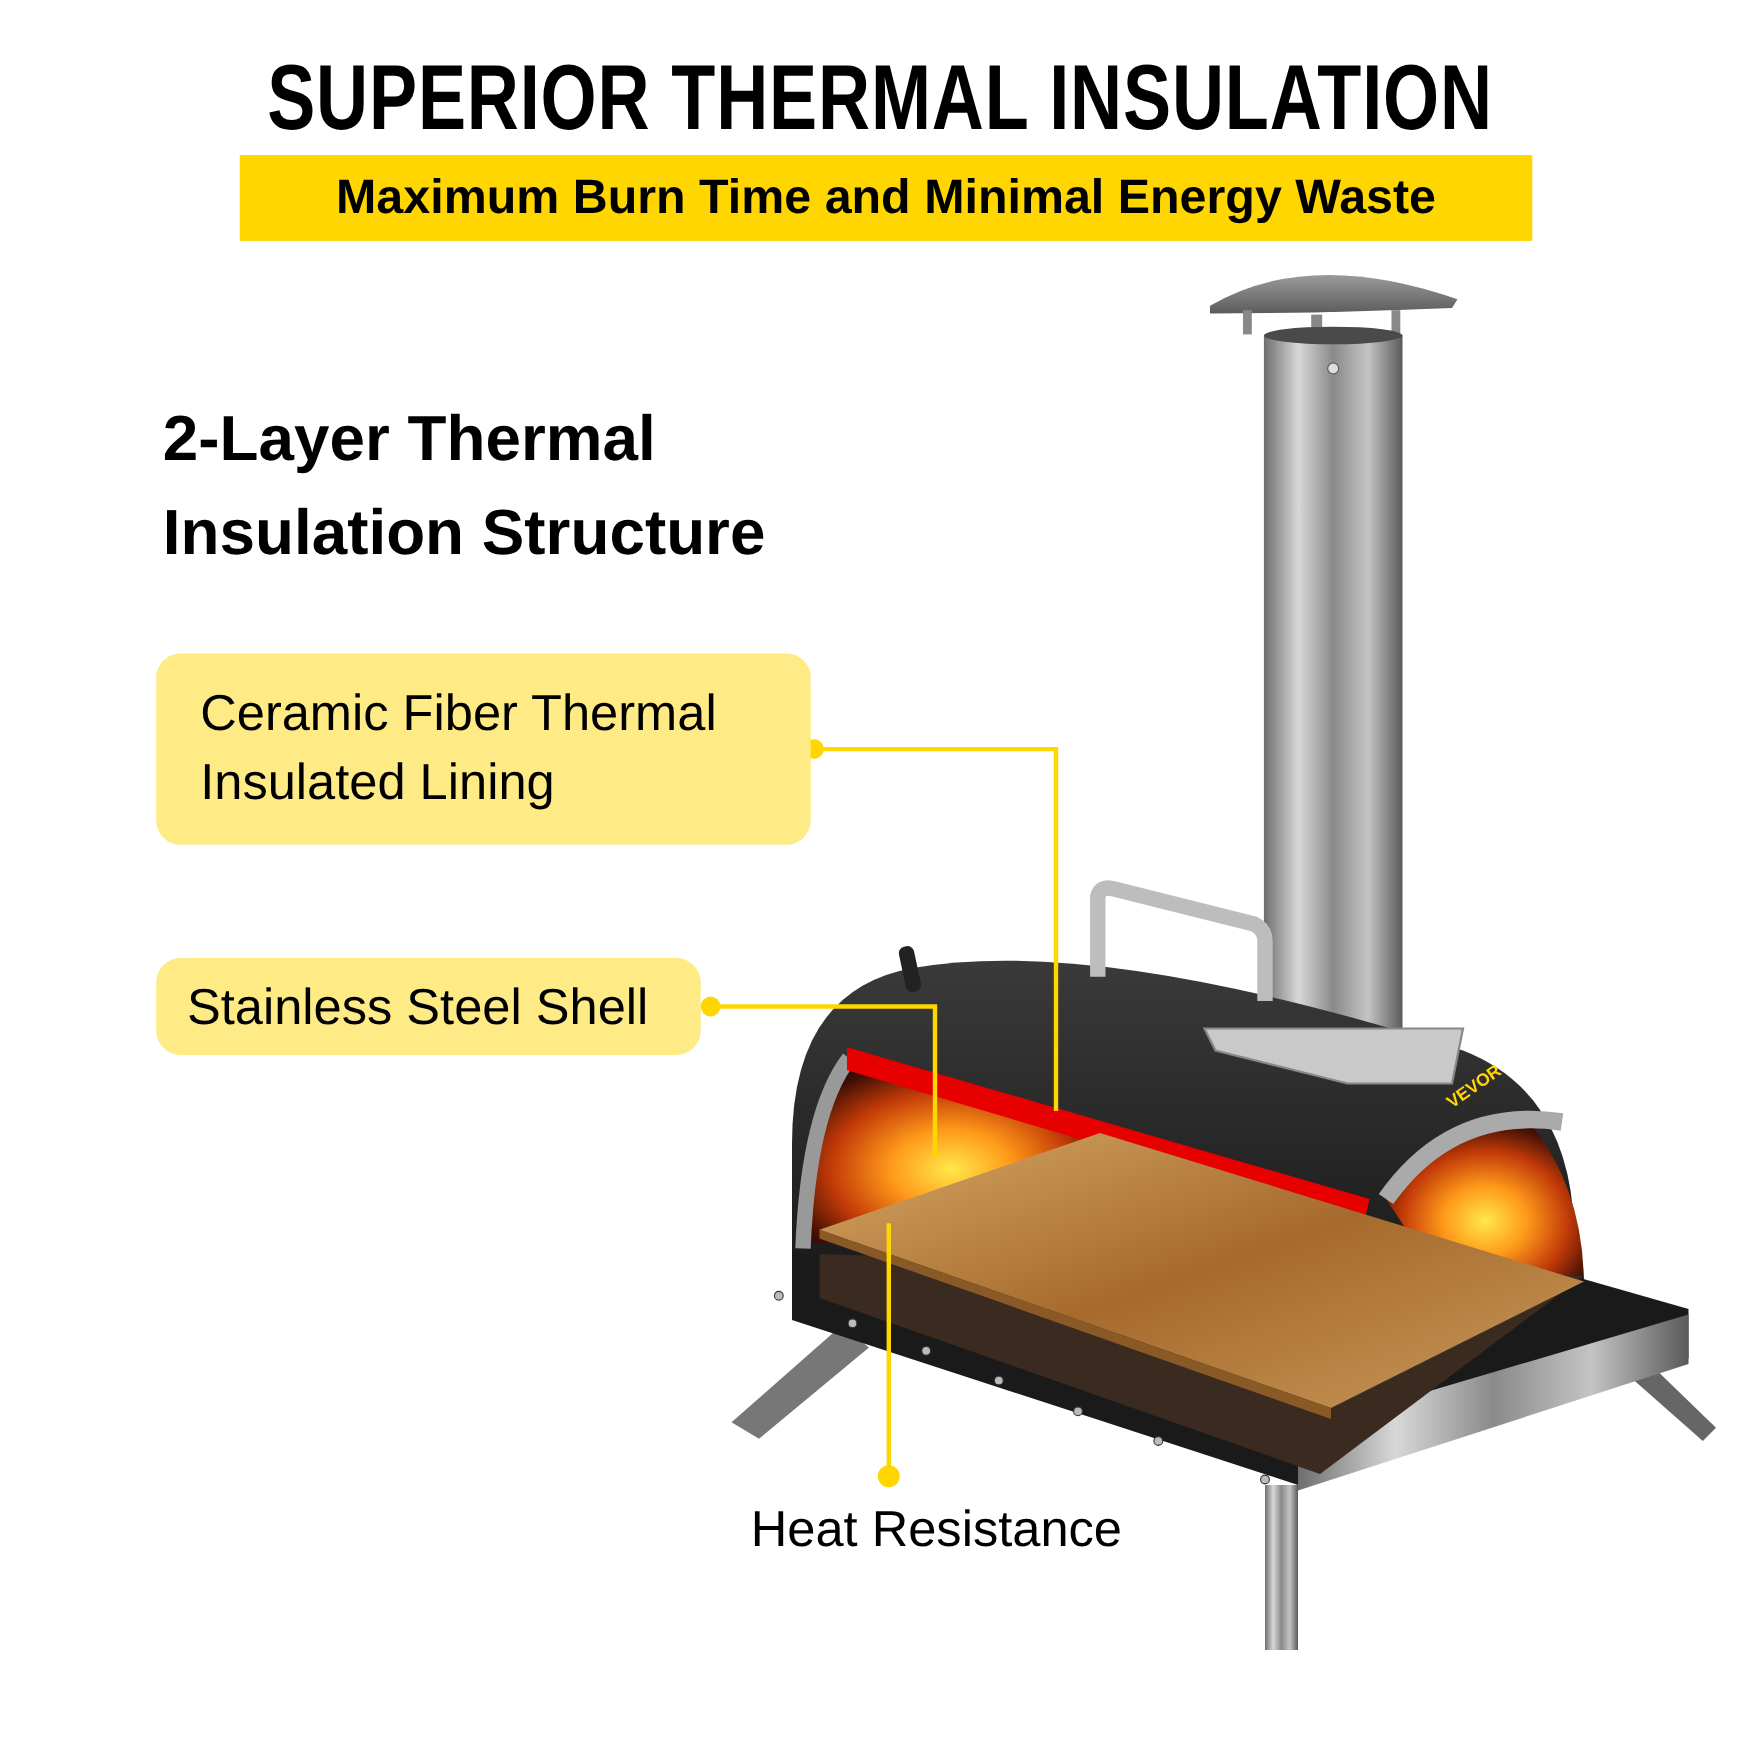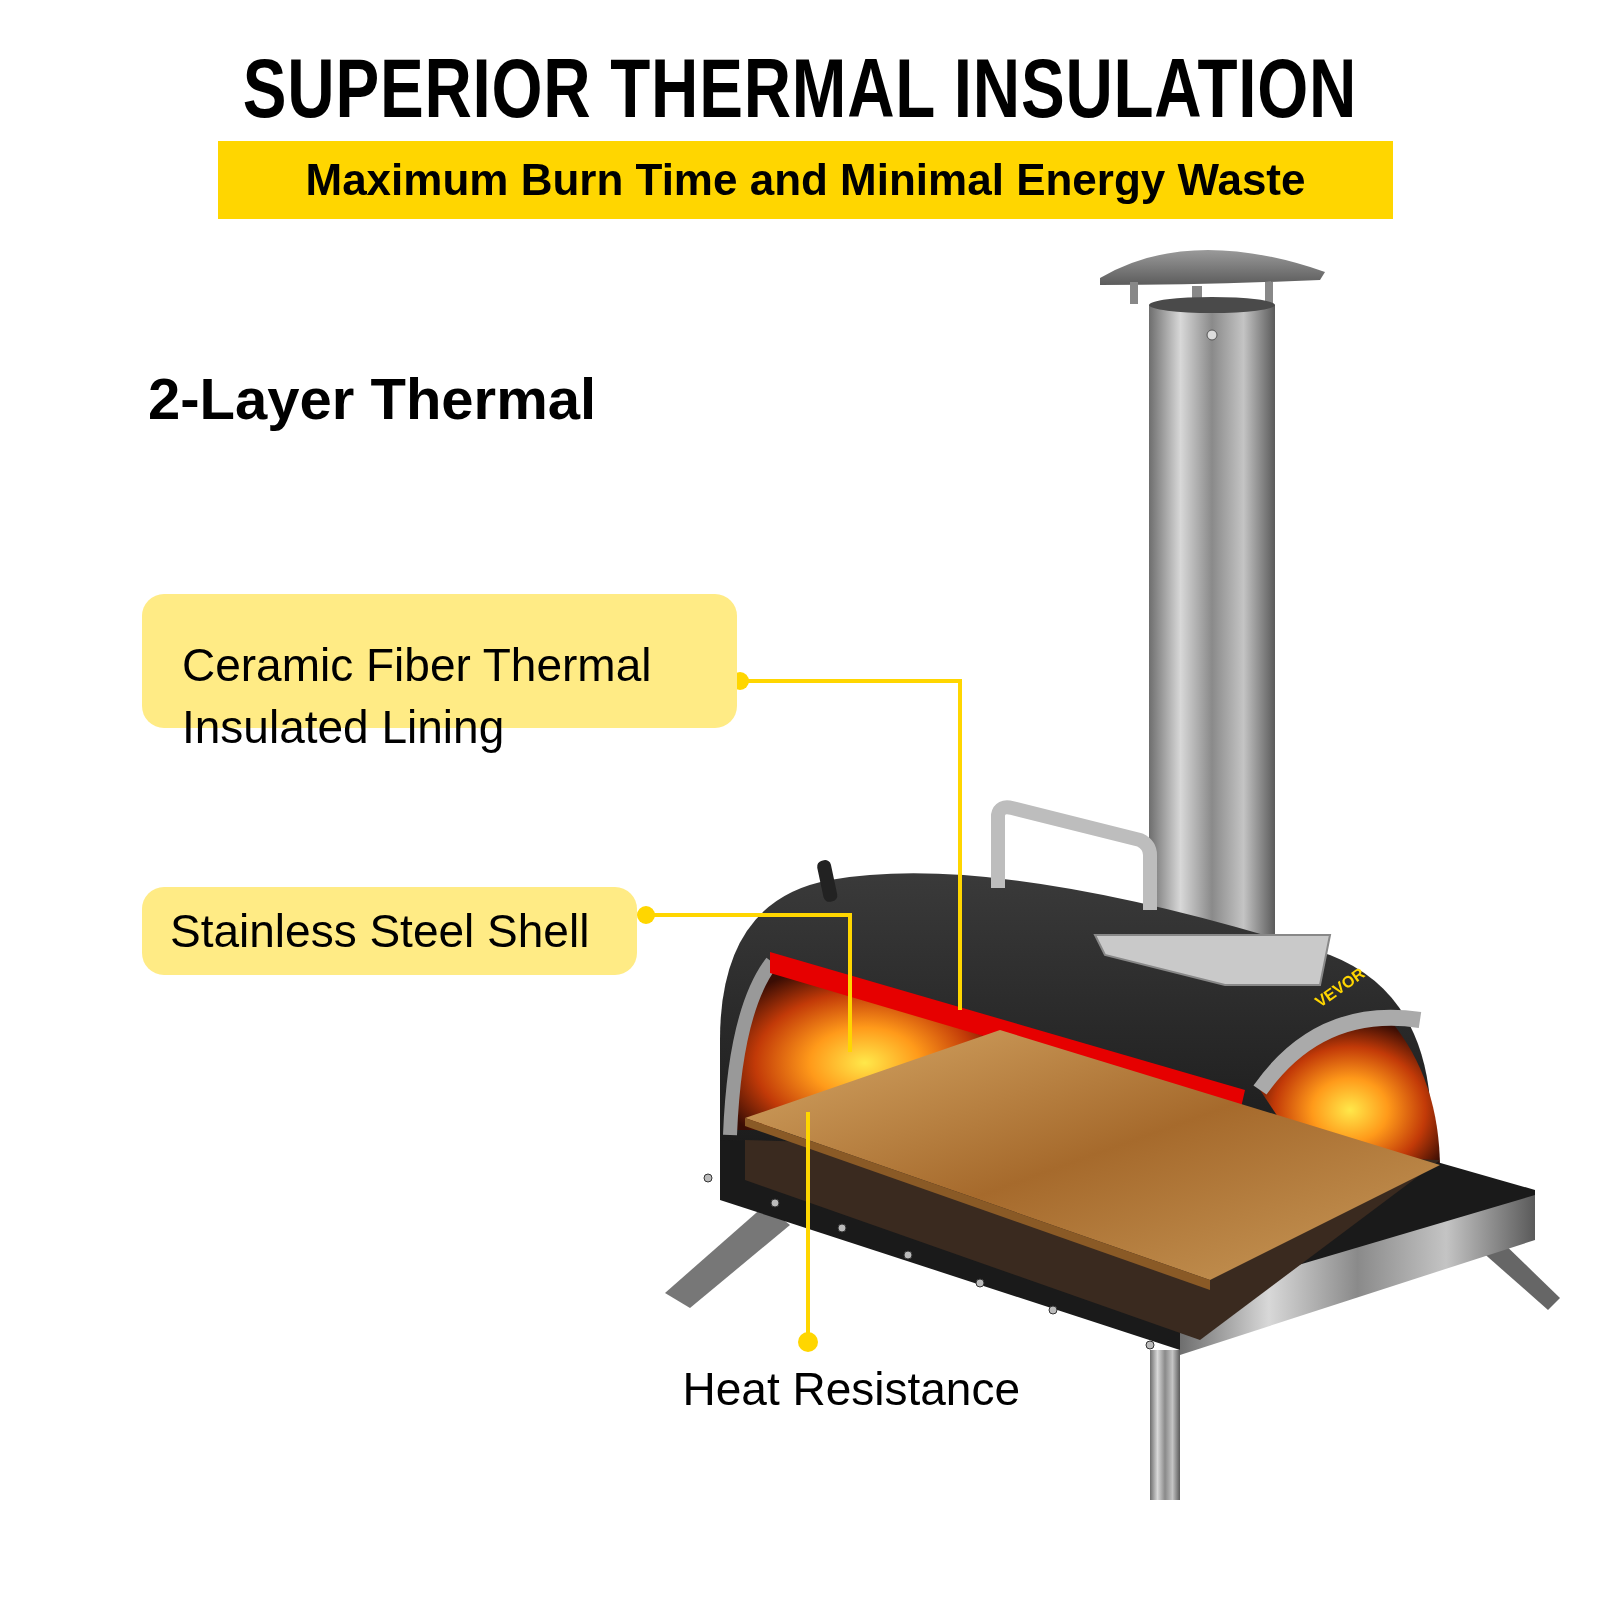--- a/index.html
+++ b/index.html
@@ -2,36 +2,37 @@
 <html><head>
 <meta charset="utf-8">
 <style>
   html, body { margin: 0; padding: 0; background: #ffffff; }
   body { width: 1600px; height: 1600px; position: relative; overflow: hidden; font-family: "Liberation Sans", sans-serif; color: #000; }
   .title { position: absolute; left: 0; top: 38px; width: 1600px; text-align: center; font-family: "Liberation Sans", sans-serif; font-weight: 700; font-size: 84px; letter-spacing: 1px; transform: scaleX(0.78); transform-origin: center; line-height: 100px; }
   .banner { position: absolute; left: 218px; top: 141px; width: 1175px; height: 78px; background: #ffd600; display: flex; align-items: center; justify-content: center; }
   .banner span { font-weight: 700; font-size: 44px; line-height: 78px; }
   .subhead { position: absolute; left: 148px; top: 356px; font-weight: 700; font-size: 58px; line-height: 86px; }
   .callout { position: absolute; background: #ffeb85; border-radius: 22px; font-size: 46px; line-height: 62px; padding: 0 30px; box-sizing: border-box; }
-  .callout-1 { left: 142px; top: 594px; width: 595px; height: 134px; padding-top: 40px; padding-left: 40px; }
-  .callout-2 { left: 142px; top: 871px; width: 495px; height: 88px; display: flex; align-items: center; padding-left: 28px; margin-top: 16px; }
+  .callout-1 { left: 142px; top: 594px; width: 595px; height: 174px; padding-top: 23px; padding-left: 40px; }
+  .callout-2 { left: 142px; top: 871px; width: 495px; height: 88px; display: flex; align-items: center; padding-left: 28px; }
   .heat { position: absolute; left: 590px; top: 1360px; width: 430px; text-align: right; font-size: 46px; line-height: 58px; }
   svg.art { position: absolute; left: 0; top: 0; }
 </style>
 </head>
 <body>
 
 <div class="title">SUPERIOR THERMAL INSULATION</div>
 
 <div class="banner">
   <span>Maximum Burn Time and Minimal Energy Waste</span>
 </div>
 
 <div class="subhead">
   <div>2-Layer Thermal</div>
+  <div>Insulation Structure</div>
 </div>
 
 <svg class="art" width="1600" height="1600" viewBox="0 0 1600 1600">
   <defs>
     <linearGradient id="steel" x1="0" x2="1" y1="0" y2="0">
       <stop offset="0" stop-color="#6e6e6e"></stop>
       <stop offset="0.25" stop-color="#d8d8d8"></stop>
       <stop offset="0.5" stop-color="#8a8a8a"></stop>
       <stop offset="0.75" stop-color="#c4c4c4"></stop>
       <stop offset="1" stop-color="#5a5a5a"></stop>

